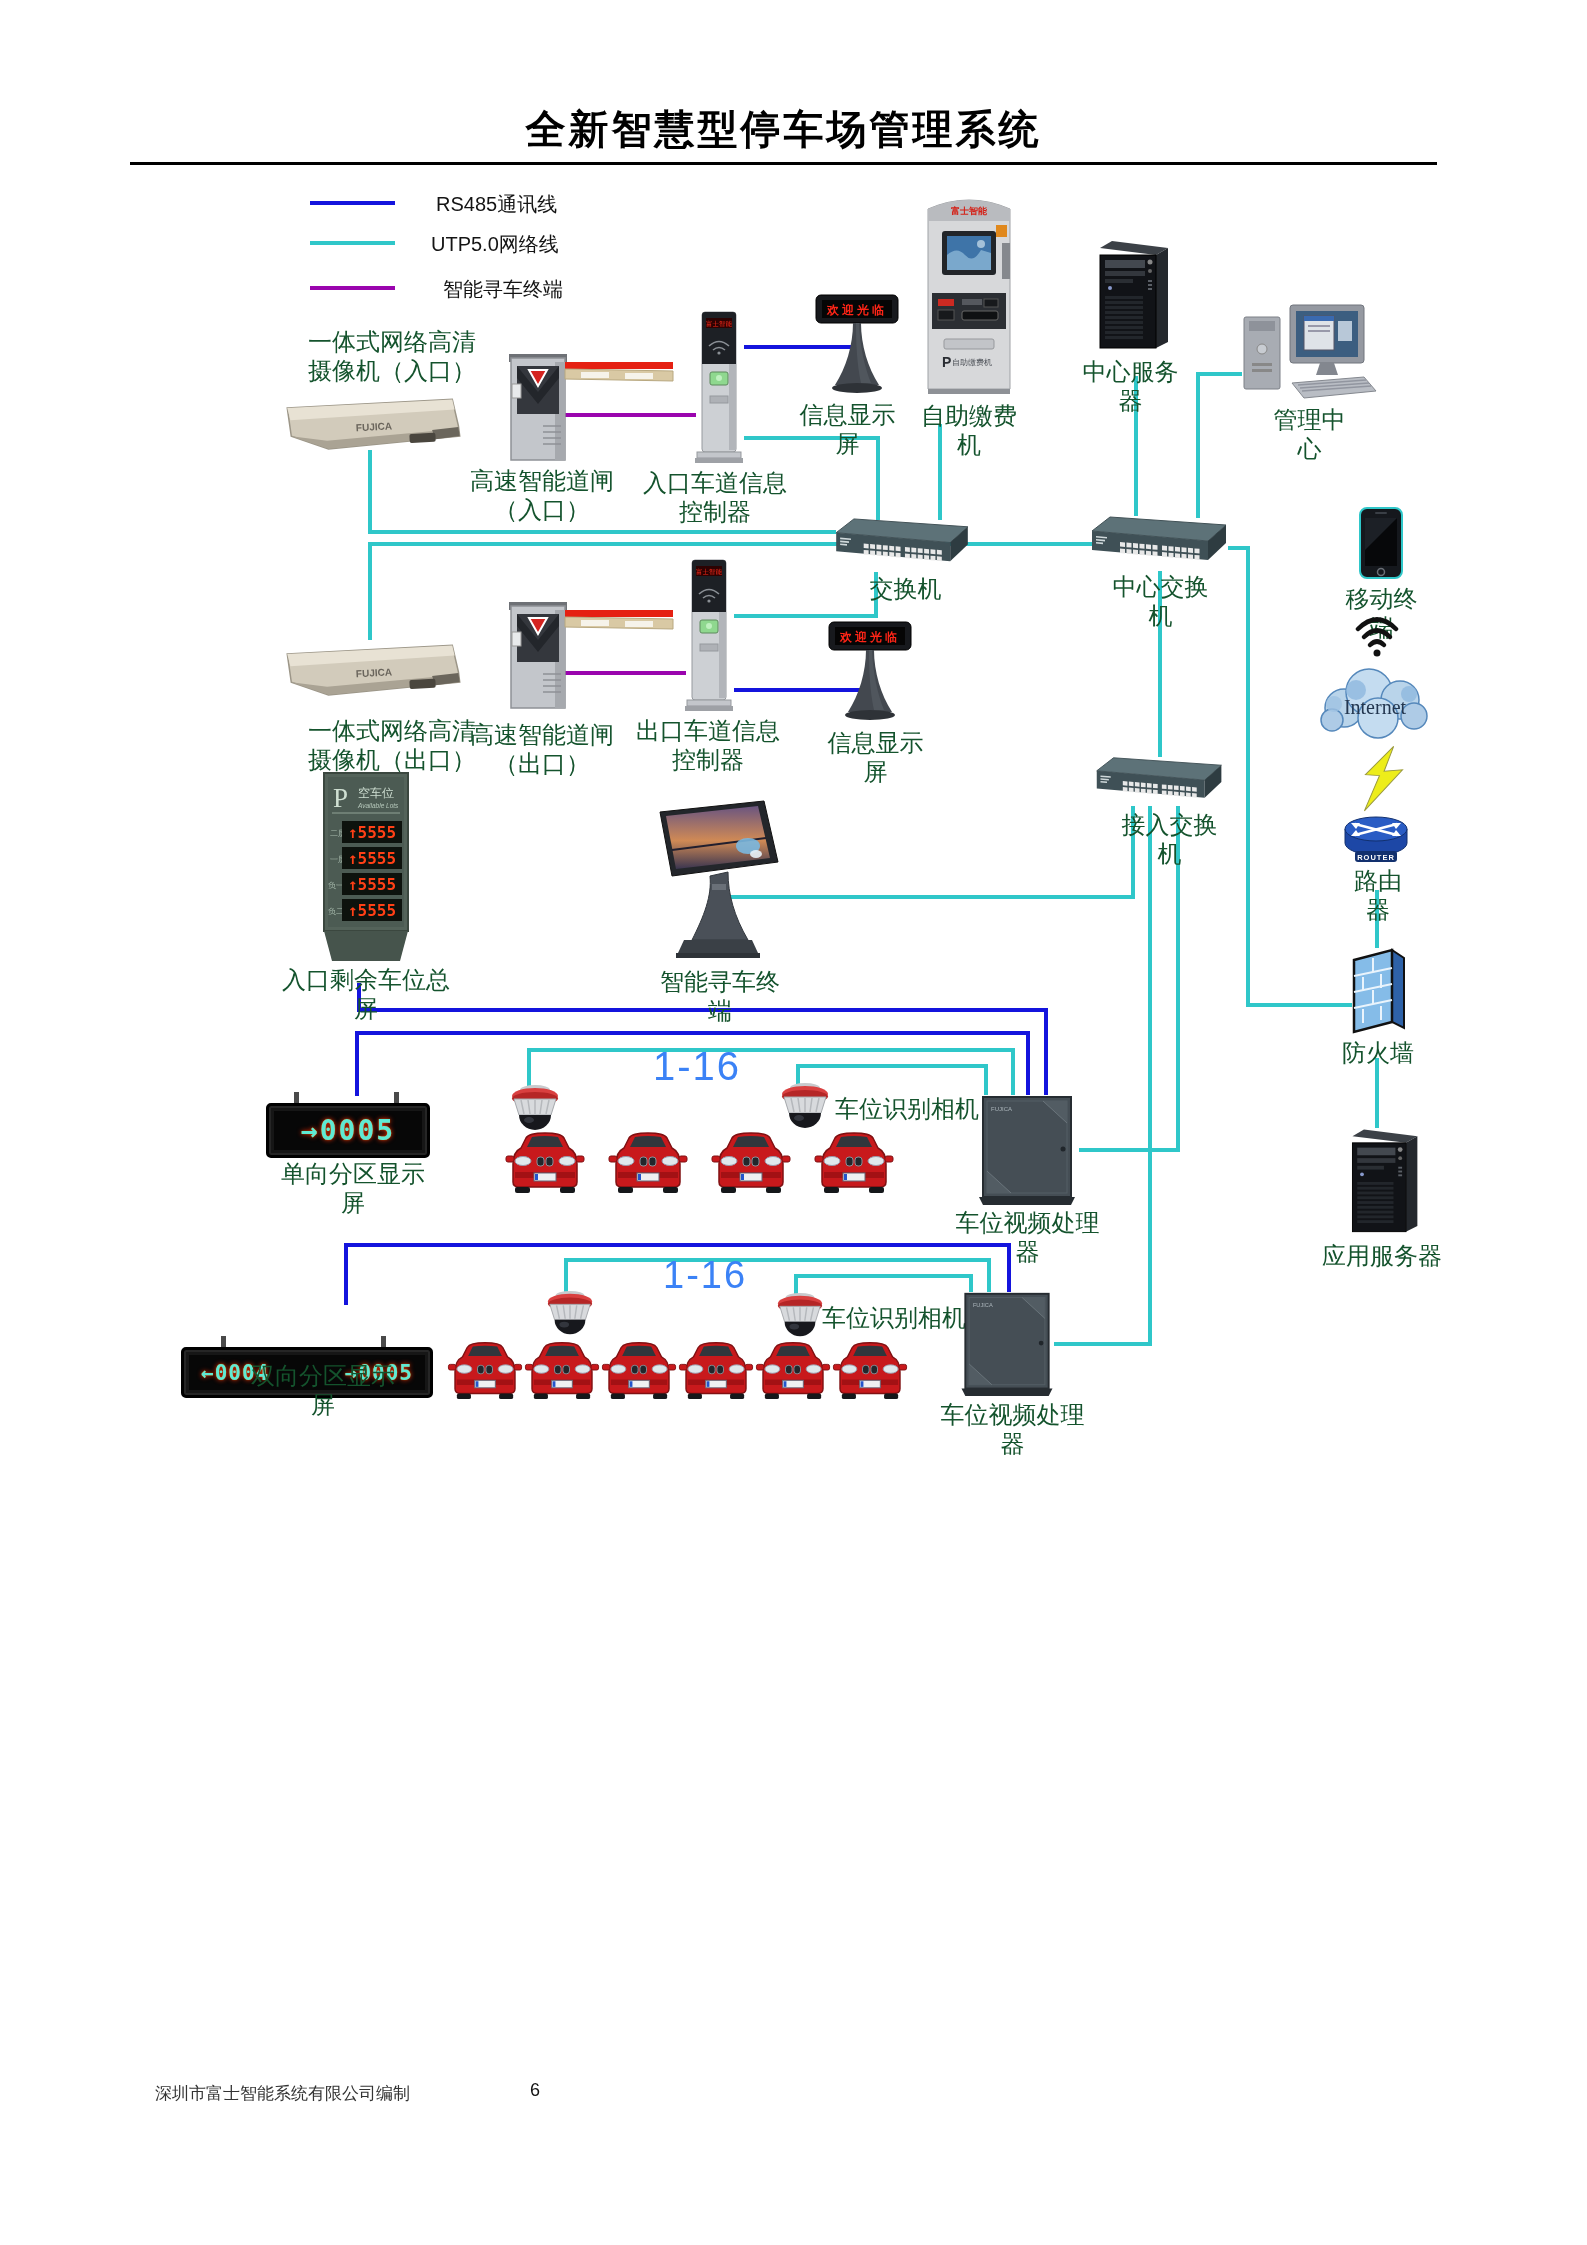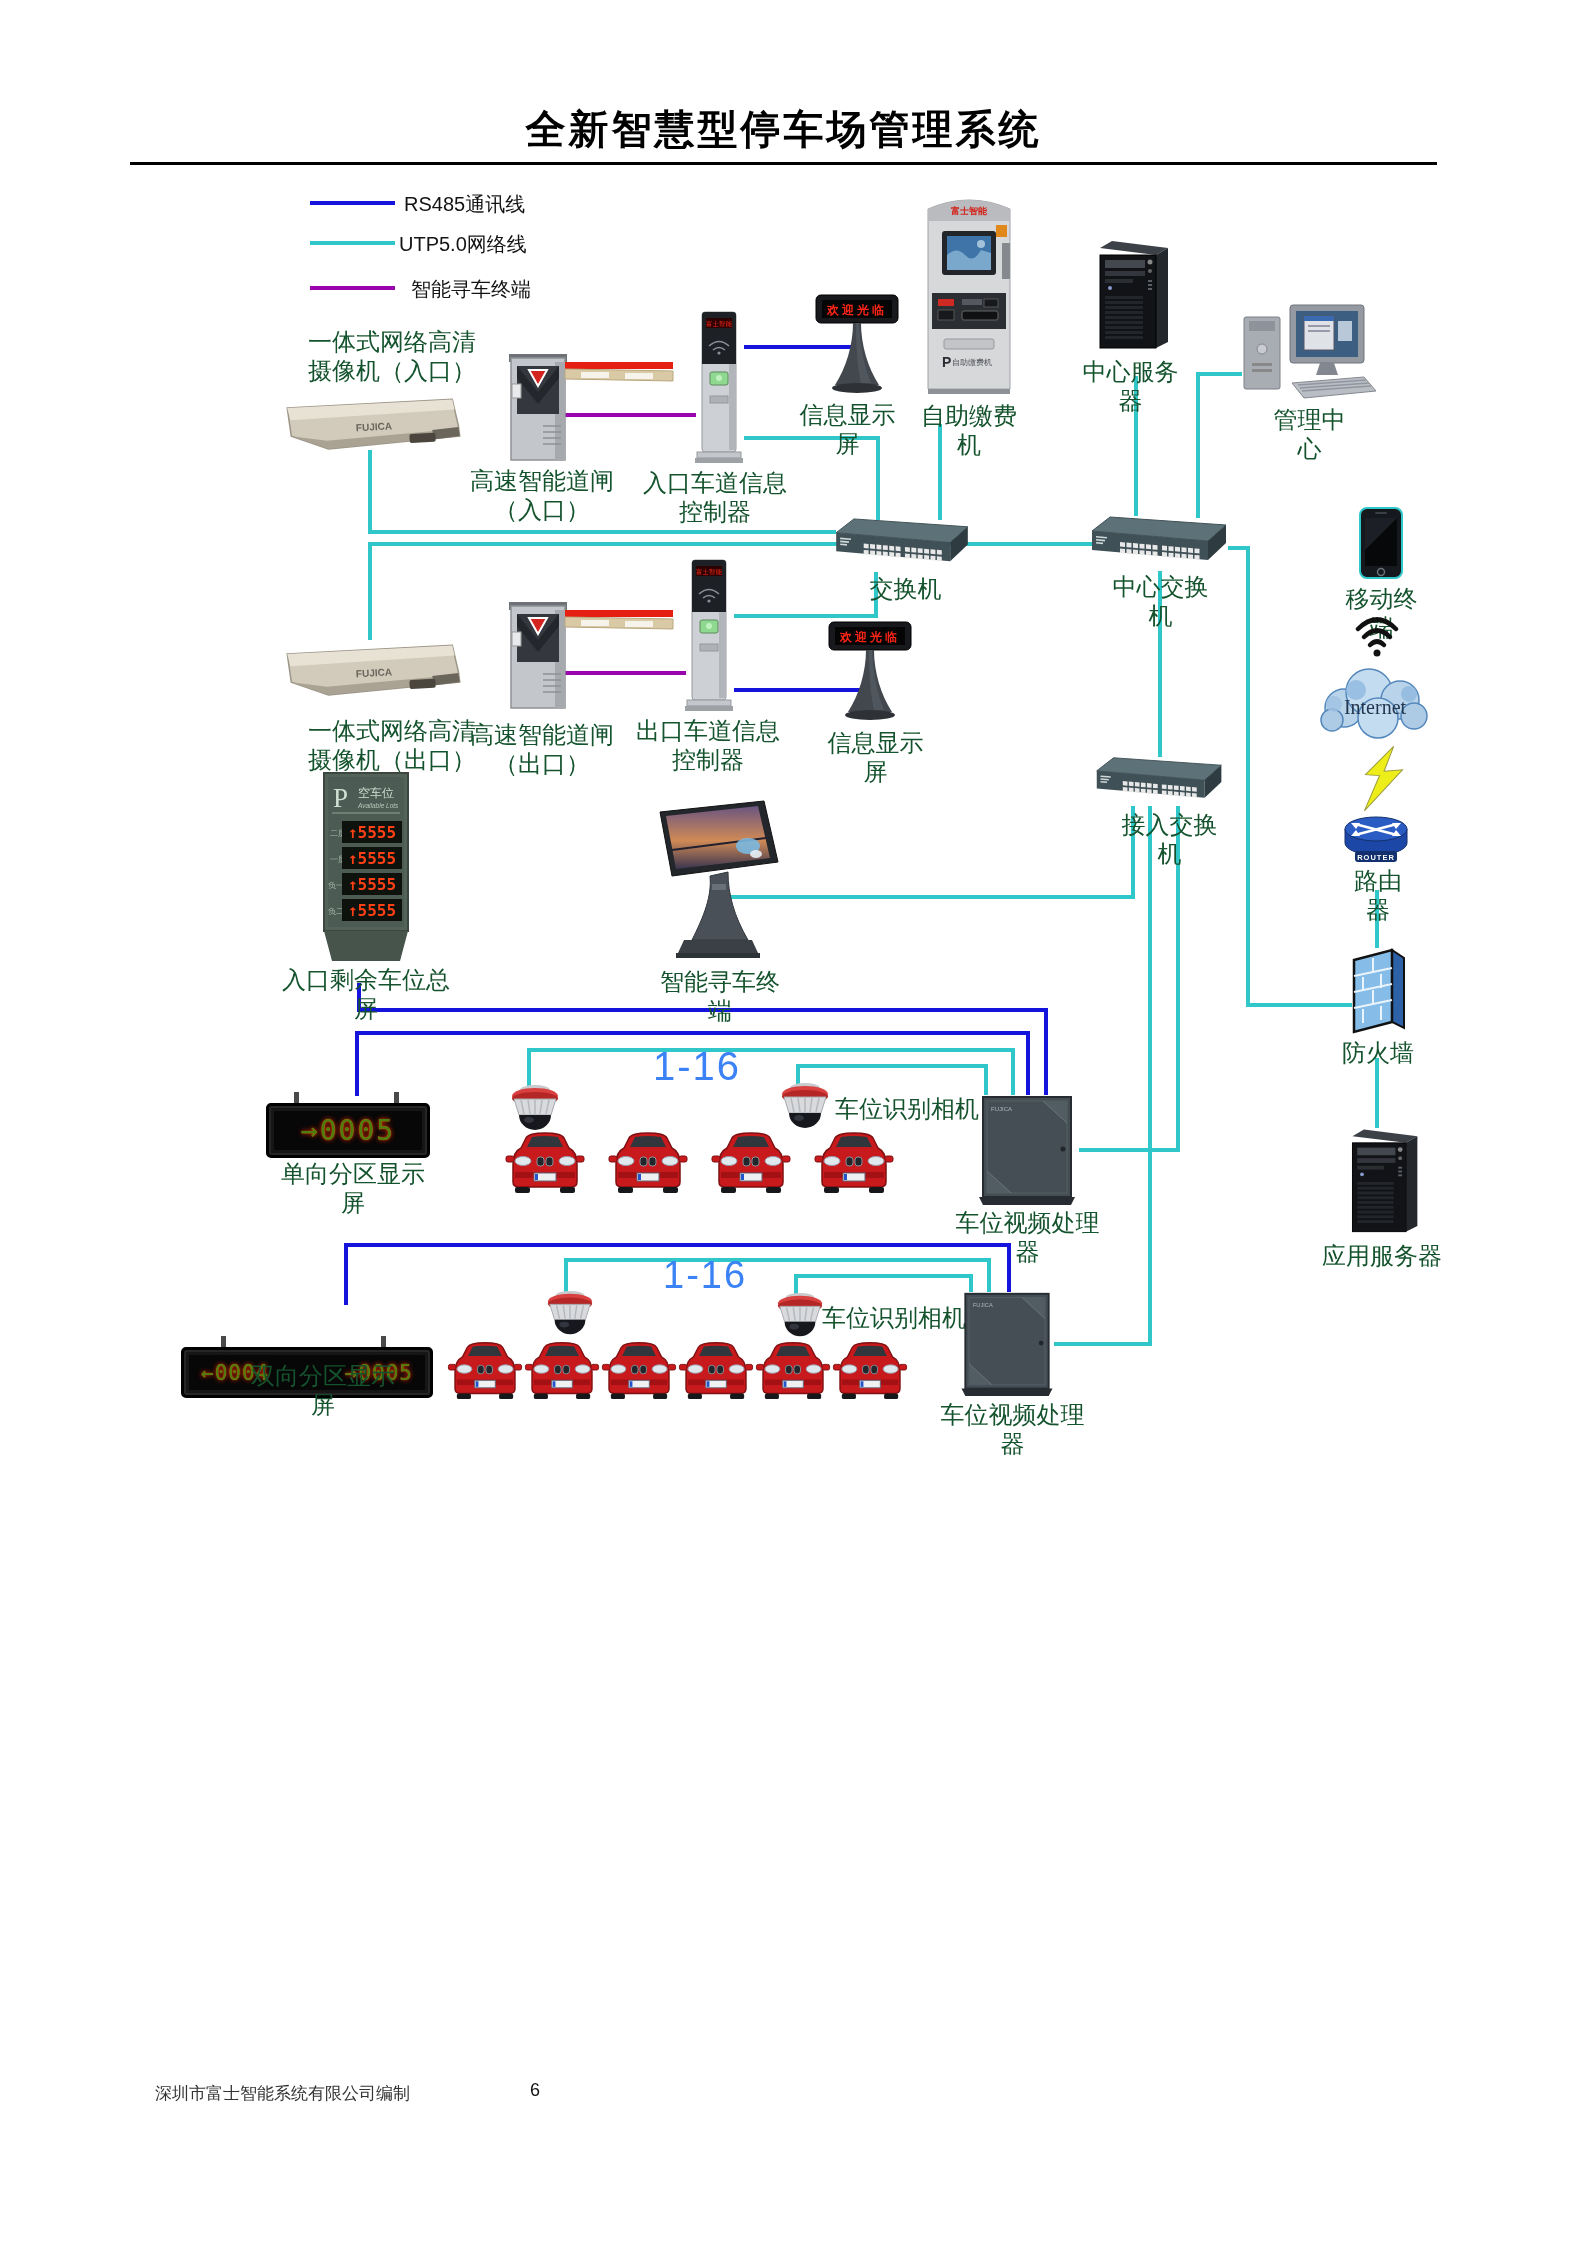--- a/index.html
+++ b/index.html
@@ -17,25 +17,25 @@
   .la{text-align:left;}
   .title{position:absolute;left:130px;width:1307px;top:102px;text-align:center;
          font-family:"DejaVu Serif",serif;font-weight:bold;font-size:40px;letter-spacing:3px;color:#000;}
   .rule{position:absolute;left:130px;top:162px;width:1307px;height:3px;background:#000;}
   .caption{position:absolute;left:505px;top:1500px;font-family:"Liberation Serif",serif;
            font-size:27px;letter-spacing:1px;color:#000;}
   .footer-l{position:absolute;left:155px;top:2082px;font-family:"Liberation Serif",serif;
             font-size:17px;color:#333;}
   .footer-n{position:absolute;left:530px;top:2080px;font-size:18px;color:#111;}
   .range{position:absolute;font-size:40px;color:#3b82f6;letter-spacing:2px;font-family:"Liberation Sans",sans-serif;margin-left:8px;}
-  .legend-lbl{position:absolute;font-size:20px;color:#141414;}
+  .legend-lbl{position:absolute;font-size:20px;color:#141414;margin-left:32px;}
   .led-box{position:absolute;left:0;right:0;bottom:0;top:11px;background:#161616;border:3px solid #000;
            border-radius:5px;box-shadow:inset 0 0 0 2px #262626;}
   .led-in{position:absolute;inset:5px;background:#070707;display:flex;align-items:center;
-          color:#4d7c0f;font-family:"DejaVu Sans Mono",monospace;font-weight:normal;
+          color:#5eead4;font-family:"DejaVu Sans Mono",monospace;font-weight:bold;
           text-shadow:0 0 5px #ff2d00,0 0 1px #ffa000;}
   .hanger{position:absolute;width:5px;height:13px;background:#4a4a4a;top:0;}
 </style>
 </head>
 <body>
 
 <div class="page">
 
   <svg width="0" height="0" style="position:absolute">
     <defs>

